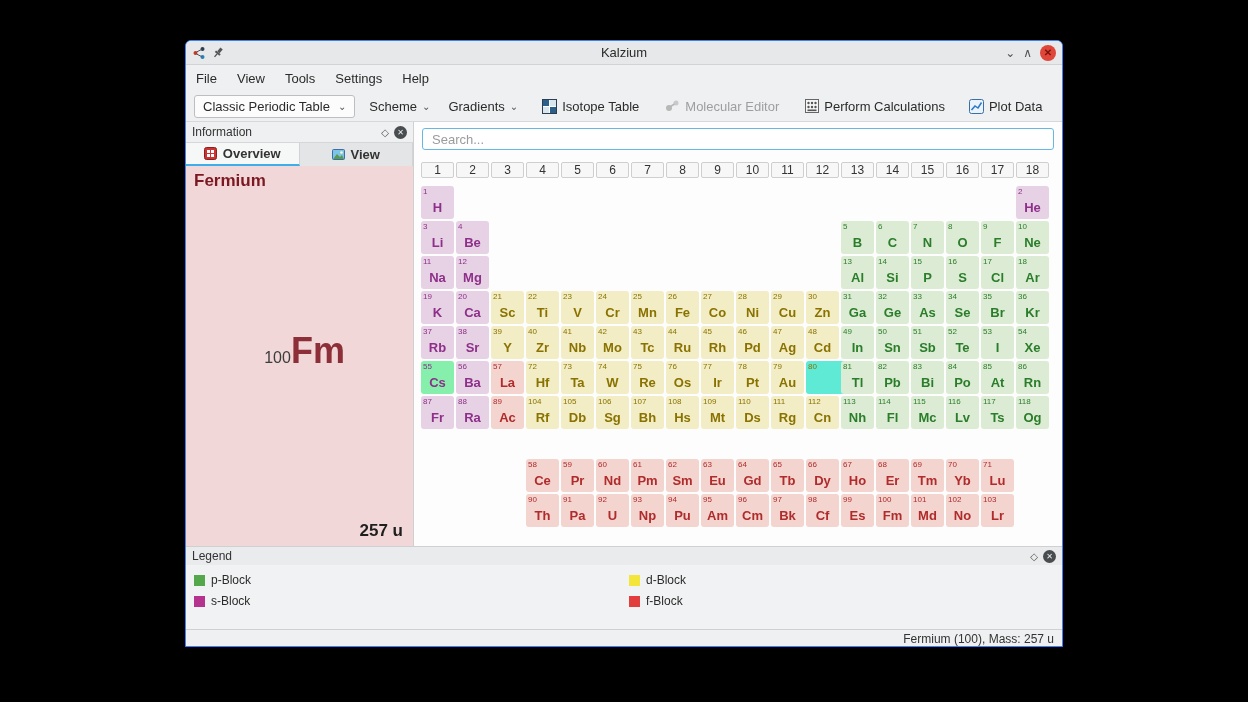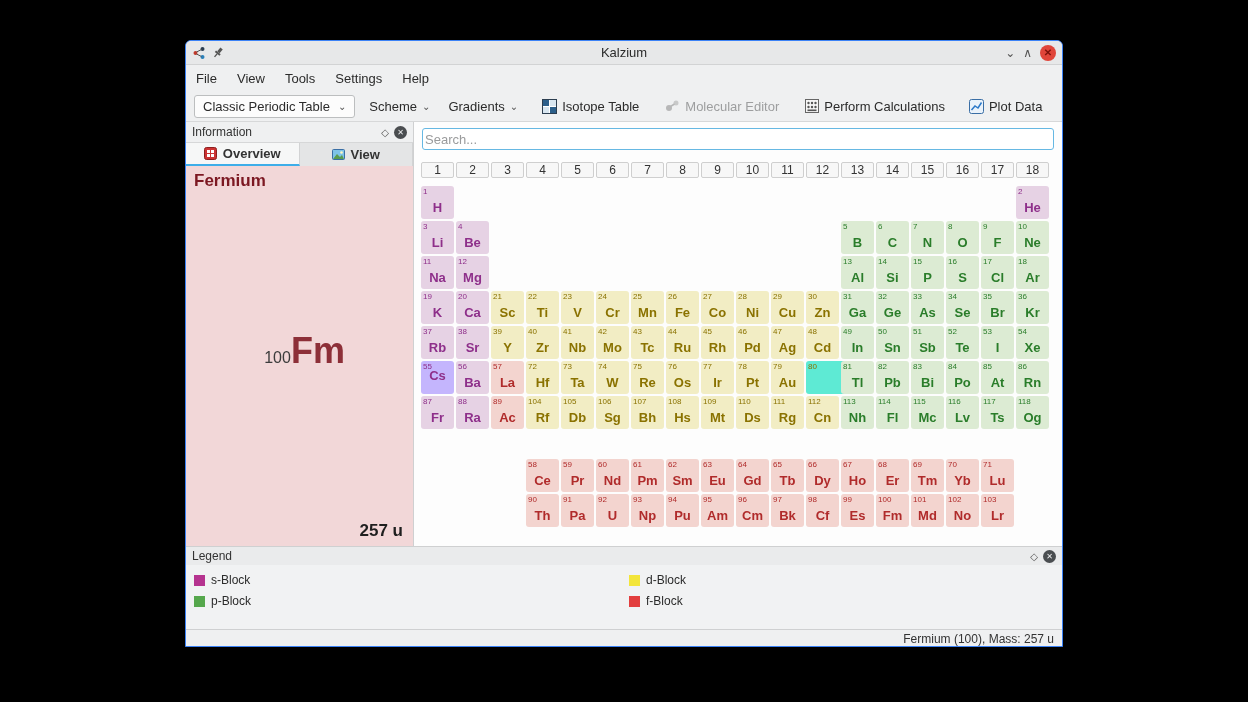--- a/index.html
+++ b/index.html
@@ -48,21 +48,21 @@
   .overview-content { flex:1; background:#f2d7d8; padding:5px 8px 6px 8px; display:flex; flex-direction:column; position:relative; }
   .el-name { font-size:17px; font-weight:bold; color:#7c1822; }
   .el-center { position:absolute; left:0; right:30%; top:44%; display:flex; justify-content:flex-end; align-items:baseline; }
   .el-num { font-size:16px; color:#3c3c3c; }
   .el-sym { font-size:36px; font-weight:bold; color:#8d2f38; line-height:1; }
   .el-mass { position:absolute; right:10px; bottom:5px; font-size:17px; font-weight:bold; color:#1f1f1f; }
 
   .main { flex:1; background:#fdfdfd; display:flex; flex-direction:column; overflow:hidden; }
   .search-wrap { padding:6px 8px 4px 8px; }
   .search-input { width:100%; height:22px; border:1px solid #66b8e3; border-radius:3px; background:#fff;
-    font-size:13px; padding:0 2px; color:#333; outline:none; font-family:"Liberation Sans", sans-serif; }
+    font-size:13px; padding:0 9px; color:#333; outline:none; font-family:"Liberation Sans", sans-serif; }
   .search-input::placeholder { color:#9a9b9c; }
   .table-wrap { padding:8px 0 0 7px; }
   .group-row { display:grid; grid-template-columns:repeat(18,33px); gap:2px; margin-bottom:8px; }
   .ghead { height:16px; background:#f7f7f7; border:1px solid #cfcfcf; border-radius:2px;
     display:flex; align-items:center; justify-content:center; font-size:12px; color:#333; }
   .pt-grid { display:grid; grid-template-columns:repeat(18,33px);
     grid-template-rows:repeat(7,33px) 26px 33px 33px; gap:2px; }
   .ecell { position:relative; border-radius:3px; display:flex; align-items:flex-end; justify-content:center; }
   .ez { position:absolute; top:1px; left:2px; font-size:8px; }
   .es { font-size:13px; font-weight:bold; padding-bottom:4px; }
@@ -461,21 +461,21 @@
               <span class="es">Te</span>
             </div>
             <div class="ecell" style="grid-area: 5 / 17; background: rgb(220, 235, 211); color: rgb(42, 125, 42);">
               <span class="ez">53</span>
               <span class="es">I</span>
             </div>
             <div class="ecell" style="grid-area: 5 / 18; background: rgb(220, 235, 211); color: rgb(42, 125, 42);">
               <span class="ez">54</span>
               <span class="es">Xe</span>
             </div>
-            <div class="ecell" style="grid-area: 6 / 1; background: #c4b5fd; color: rgb(142, 47, 138); align-items: center;">
+            <div class="ecell" style="grid-area: 6 / 1; background: #86efac; color: rgb(142, 47, 138);">
               <span class="ez">55</span>
               <span class="es">Cs</span>
             </div>
             <div class="ecell" style="grid-area: 6 / 2; background: rgb(230, 210, 228); color: rgb(142, 47, 138);">
               <span class="ez">56</span>
               <span class="es">Ba</span>
             </div>
             <div class="ecell" style="grid-area: 6 / 3; background: rgb(243, 212, 207); color: rgb(176, 43, 43);">
               <span class="ez">57</span>
               <span class="es">La</span>
@@ -734,26 +734,26 @@
       <span>Legend</span>
       <span class="ph-icons">
         <span class="ph-diamond">◇</span>
         <span class="ph-close">✕</span>
       </span>
     </div>
     <div class="legend-body">
       <div class="legend-cols">
         <div class="lcol">
             <div class="litem">
+              <span class="lsw" style="background: rgb(85, 167, 76);"></span>
+              <span>p-Block</span>
+            </div>
+            <div class="litem">
               <span class="lsw" style="background: rgb(181, 51, 143);"></span>
               <span>s-Block</span>
-            </div>
-            <div class="litem">
-              <span class="lsw" style="background: rgb(85, 167, 76);"></span>
-              <span>p-Block</span>
             </div>
           </div>
         <div class="lcol">
             <div class="litem">
               <span class="lsw" style="background: rgb(243, 229, 58);"></span>
               <span>d-Block</span>
             </div>
             <div class="litem">
               <span class="lsw" style="background: rgb(226, 62, 62);"></span>
               <span>f-Block</span>

